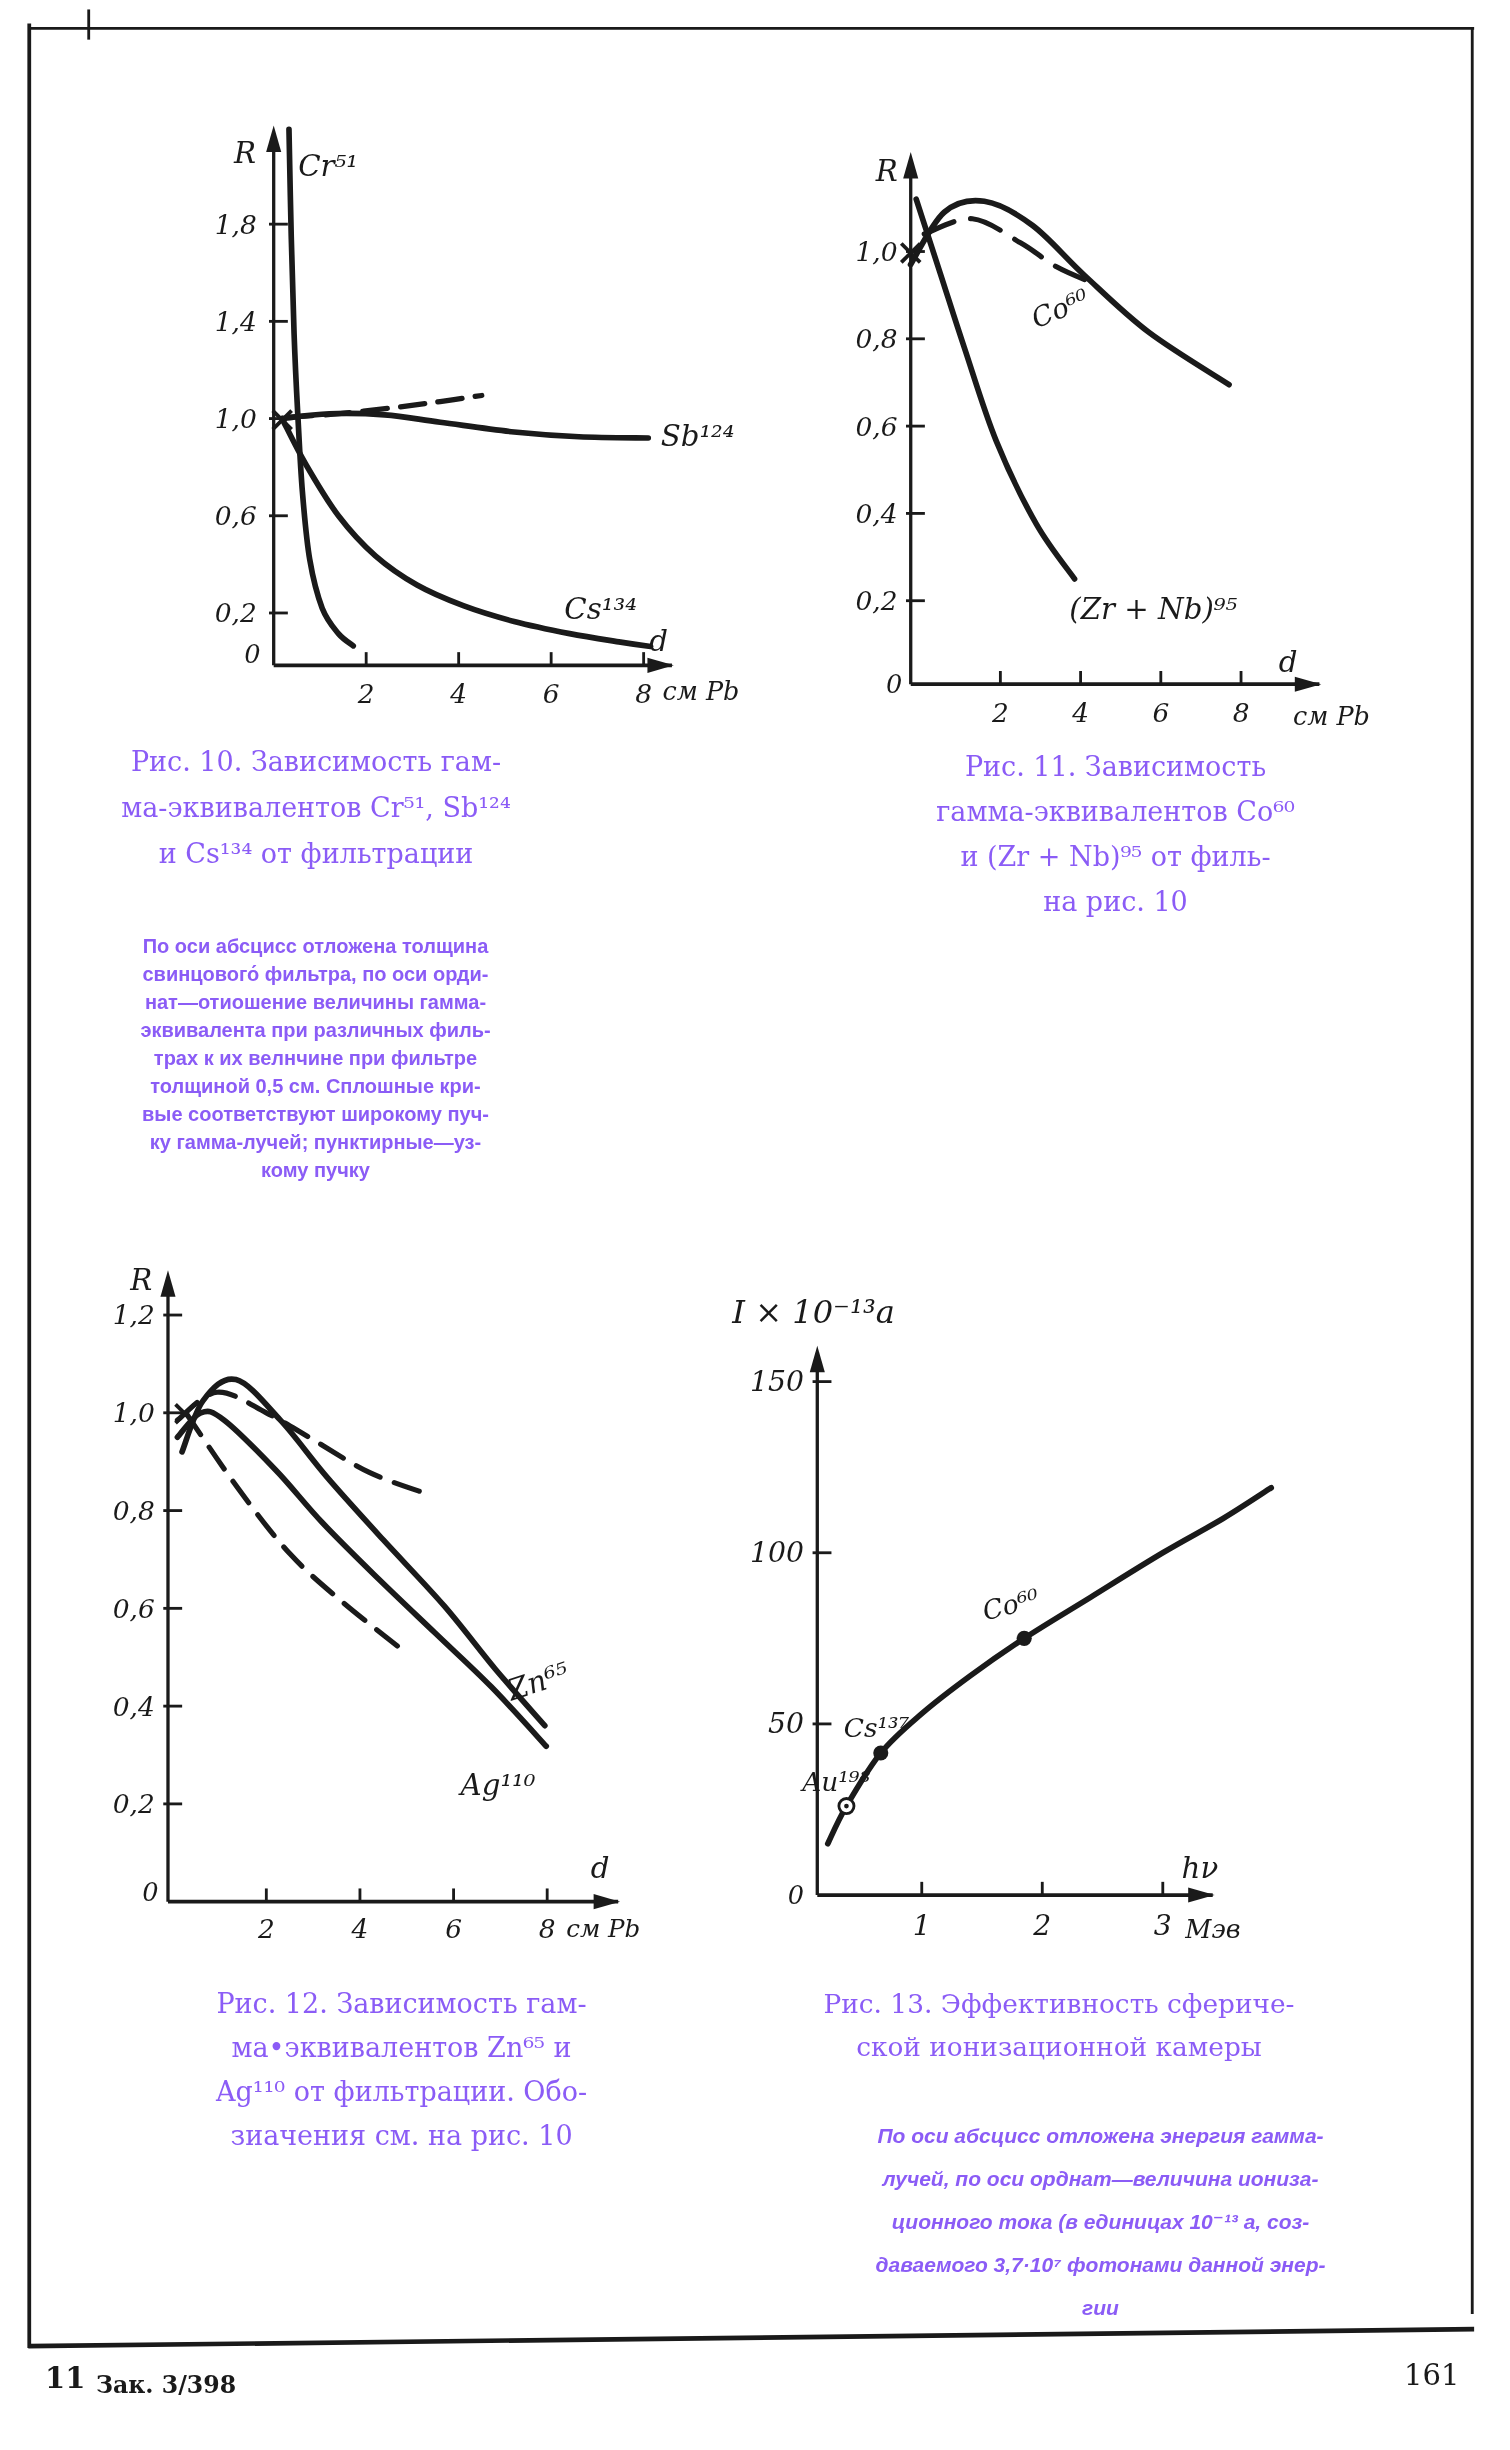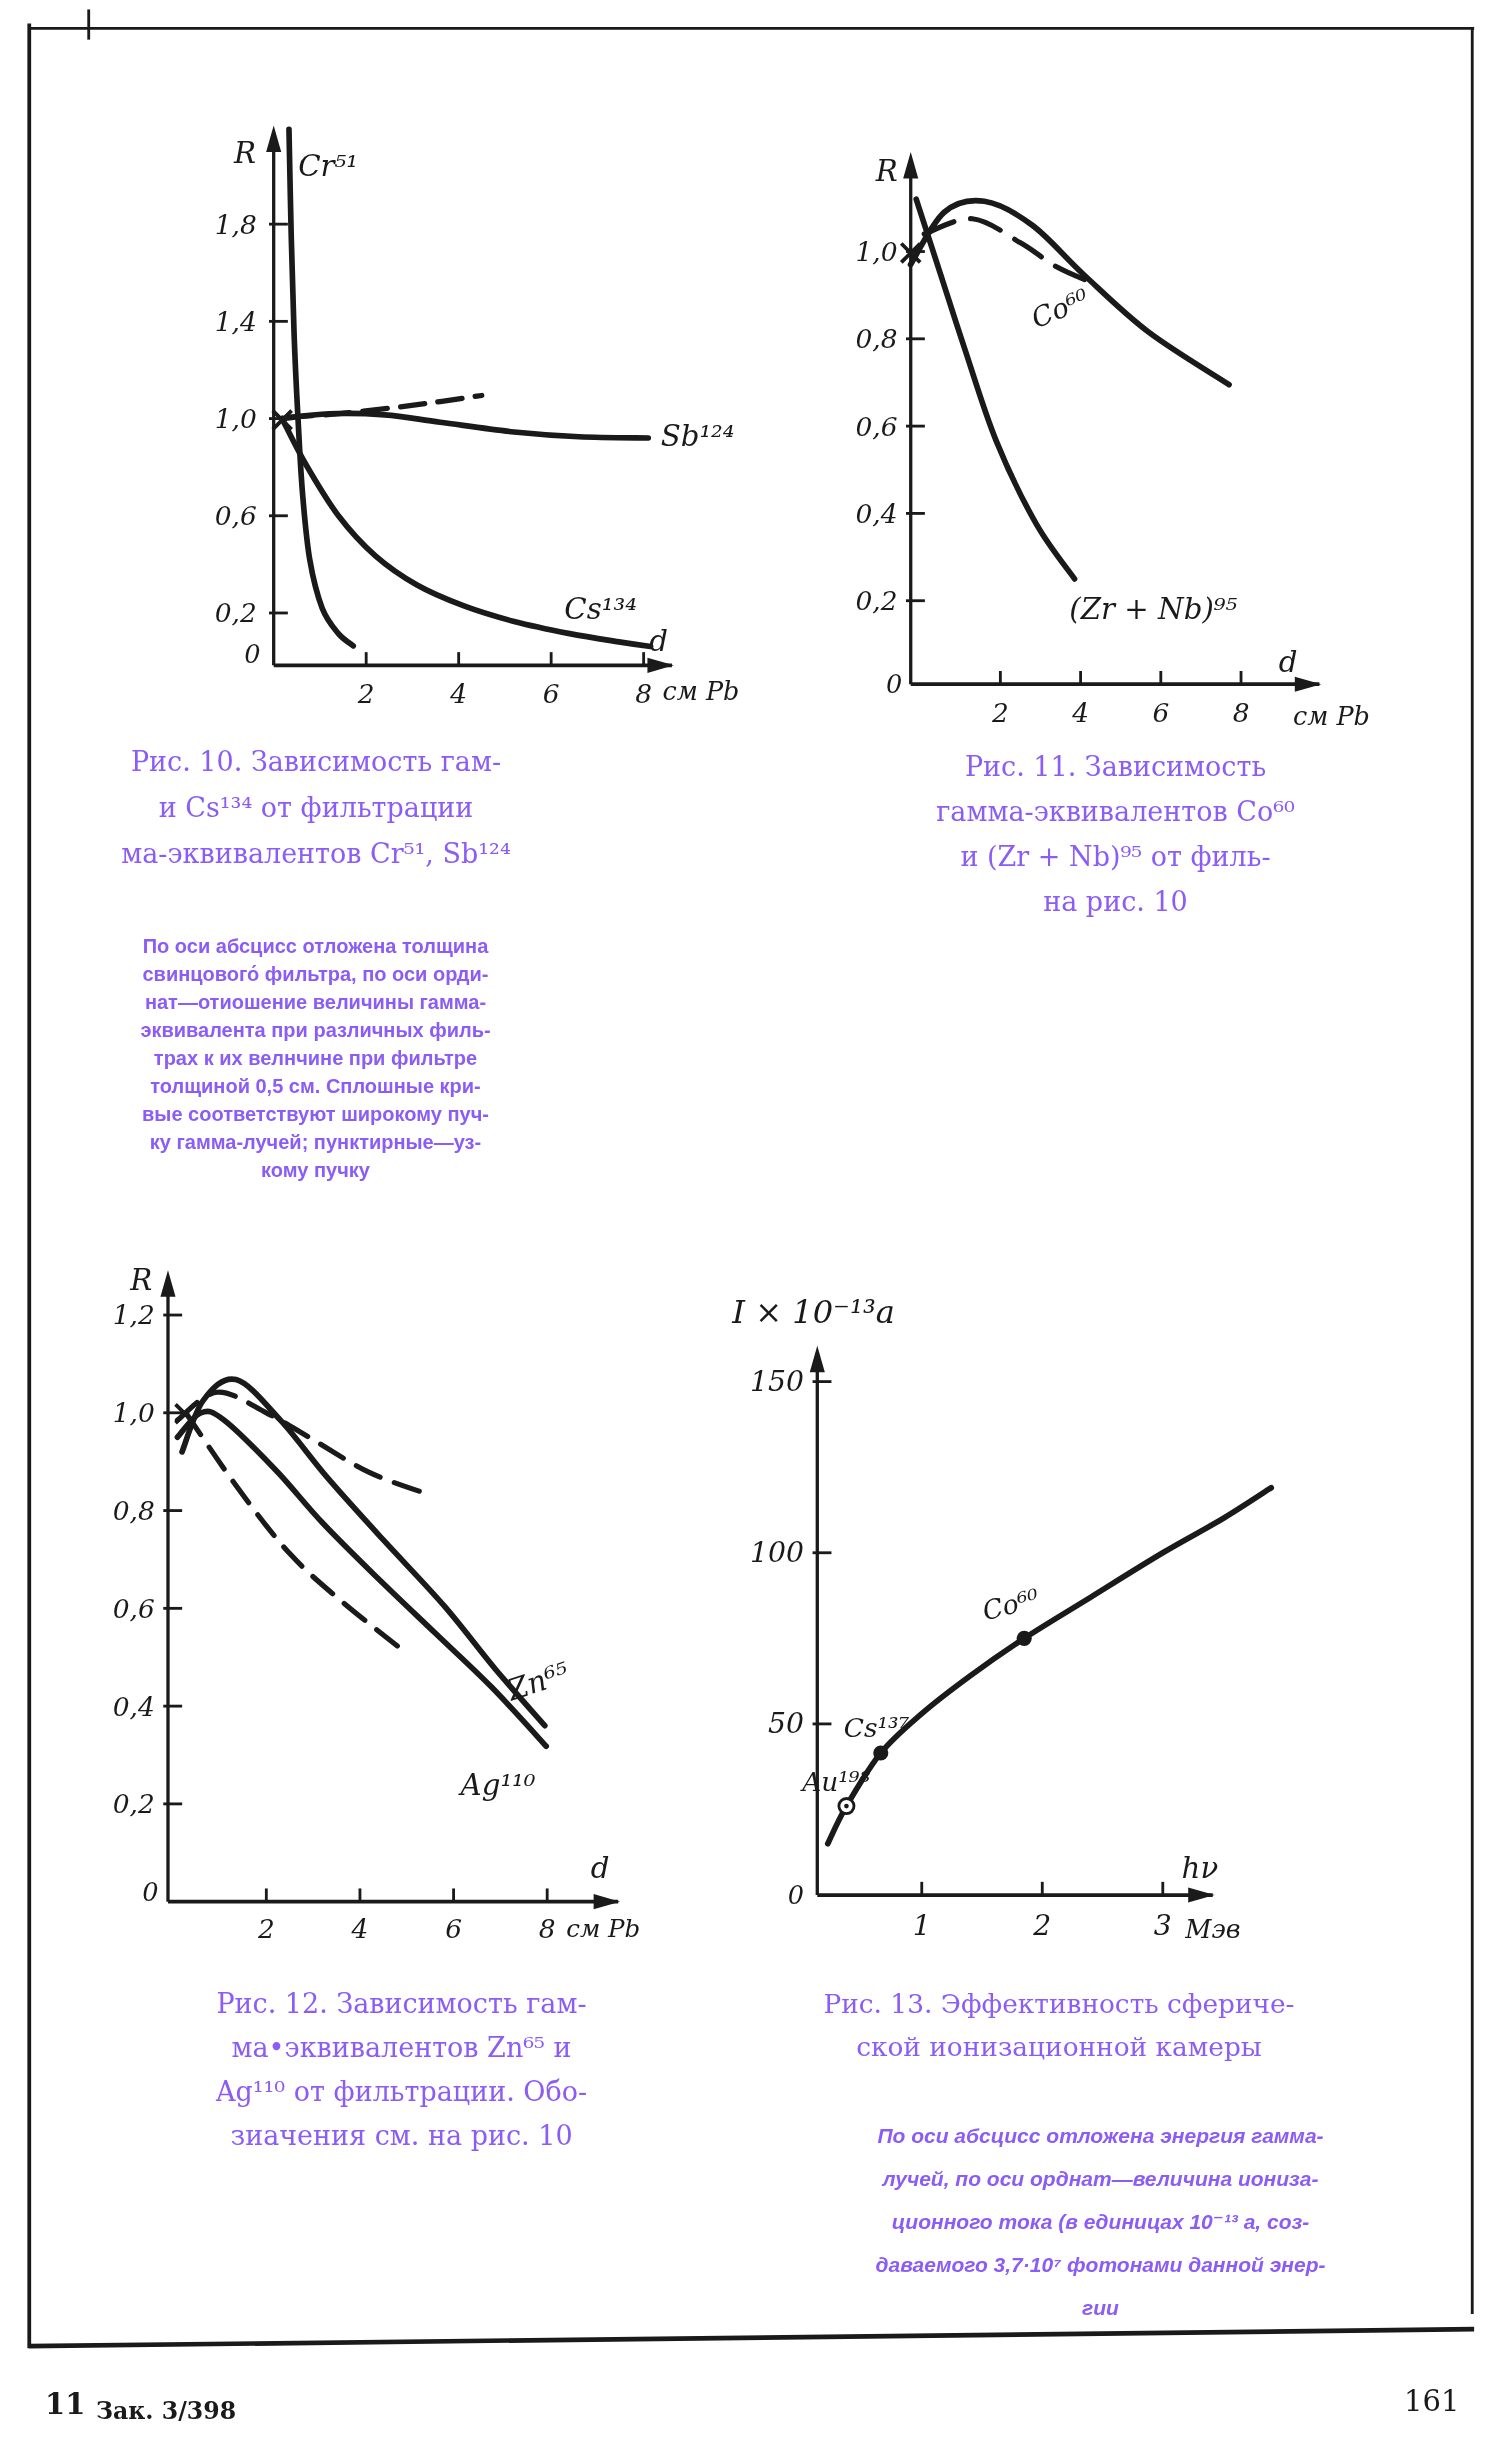--- a/index.html
+++ b/index.html
@@ -9,21 +9,21 @@
   .art text{font-family:"DejaVu Serif",serif;font-style:italic;fill:#1a1a1a;}
   .cap{position:absolute;text-align:center;color:#8b5cf6;}
   .serifcap{font-family:"DejaVu Serif",serif;font-weight:500;}
   .boldnote{font-family:"Liberation Sans","DejaVu Sans",sans-serif;font-weight:bold;margin-top:45px;}
   .c10{left:118px;top:739px;width:396px;font-size:27px;line-height:46px;}
   .n10{left:121px;top:887px;width:389px;font-size:20px;line-height:28px;}
   .c11{left:849px;top:744px;width:533px;font-size:27px;line-height:45px;}
   .c12{left:137px;top:1982px;width:529px;font-size:27px;line-height:44px;}
   .c13{left:736px;top:1982px;width:646px;font-size:26.4px;line-height:43px;}
   .n13{left:776px;top:2069px;width:649px;font-size:21px;line-height:43px;font-style:italic;}
-  .footer{position:absolute;font-family:"DejaVu Serif",serif;font-weight:bold;margin-top:26px;}
+  .footer{position:absolute;font-family:"DejaVu Serif",serif;font-weight:bold;}
   .f-num{left:45px;top:2361px;font-size:29px;}
   .f-zak{left:96px;top:2371px;font-size:23.6px;}
   .f-page{left:1404px;top:2358px;font-size:29px;font-weight:normal;}
 </style>
 </head>
 <body>
 
 <div class="page">
 
   <svg class="art" viewBox="0 0 1600 2596">
@@ -171,22 +171,22 @@
         <text x="1256" y="2053" font-size="27" text-anchor="start">Мэв</text>
         <text x="850" y="1898" font-size="28" text-anchor="start">Au¹⁹⁸</text>
         <text x="894" y="1840" font-size="28" text-anchor="start">Cs¹³⁷</text>
         <text x="1044" y="1717" font-size="28" text-anchor="start" transform="rotate(-14 1044 1717)">Co⁶⁰</text>
         <text x="852" y="2018" font-size="27" text-anchor="end">0</text>
       </g>
   </svg>
 
   <div class="cap serifcap c10">
       <div>Рис. 10. Зависимость гам-</div>
+      <div>ма-эквивалентов Cr⁵¹, Sb¹²⁴</div>
       <div>и Cs¹³⁴ от фильтрации</div>
-      <div>ма-эквивалентов Cr⁵¹, Sb¹²⁴</div>
     </div>
   <div class="cap boldnote n10">
       <div>По оси абсцисс отложена толщина</div>
       <div>свинцового́ фильтра, по оси орди-</div>
       <div>нат—отиошение величины гамма-</div>
       <div>эквивалента при различных филь-</div>
       <div>трах к их велнчине при фильтре</div>
       <div>толщиной 0,5 см. Сплошные кри-</div>
       <div>вые соответствуют широкому пуч-</div>
       <div>ку гамма-лучей; пунктирные—уз-</div>

